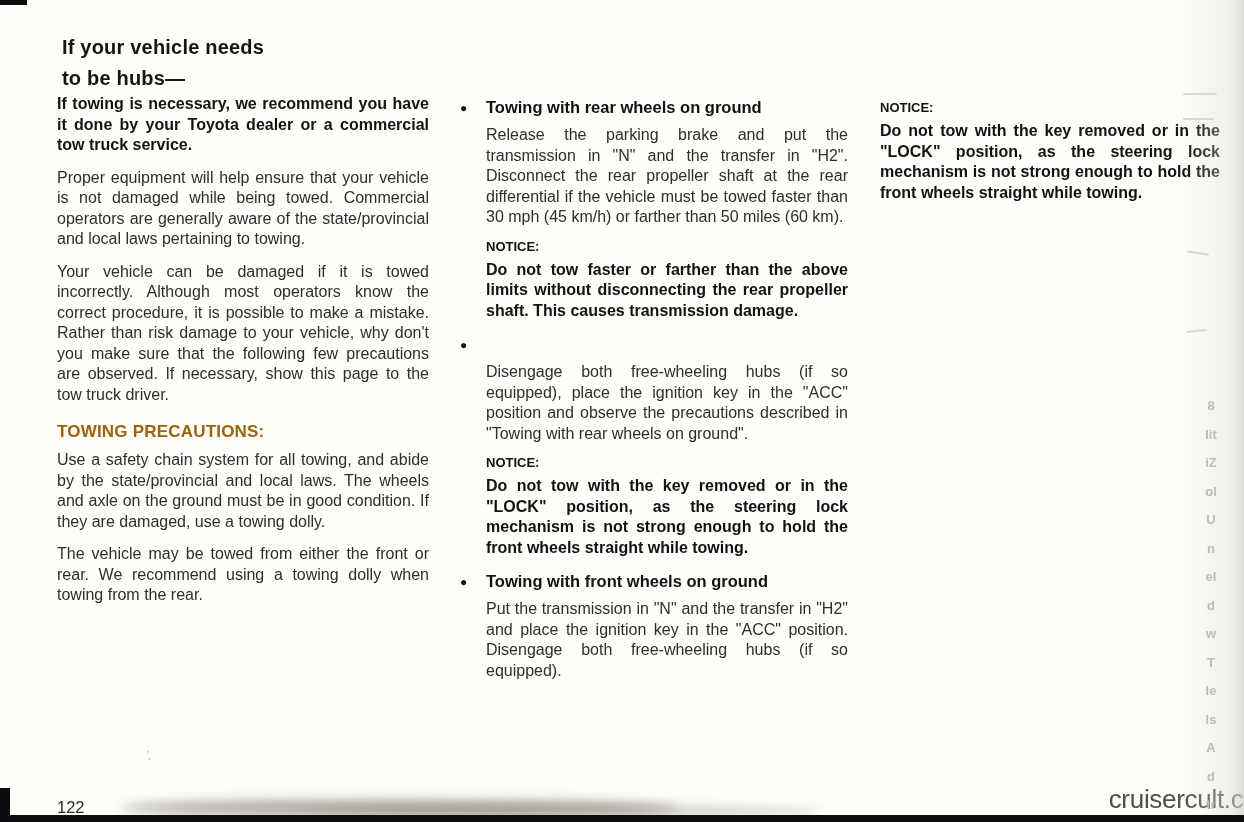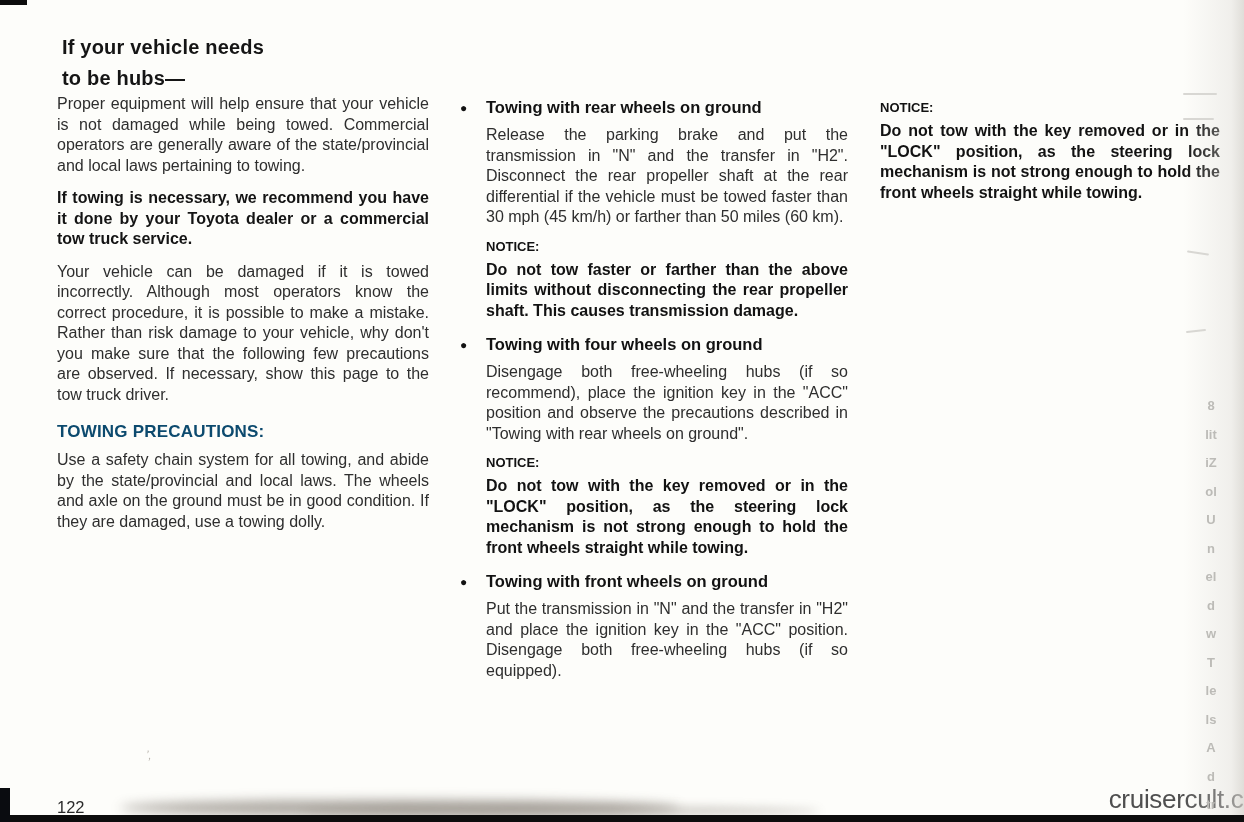--- a/index.html
+++ b/index.html
@@ -22,21 +22,21 @@
   .col-left{position:absolute;left:57px;top:94px;width:372px;}
   .col-mid{position:absolute;left:460px;top:98px;width:388px;}
   .col-right{position:absolute;left:880px;top:100px;width:340px;}
 
   .para{
     font-size:16px;line-height:20.5px;text-align:justify;
     color:#2e2e2e;margin:0 0 12px 0;
   }
   .para.bold{font-weight:700;color:#141414;}
   .sec-heading{
-    font-size:17px;font-weight:700;color:#0c4a6e;
+    font-size:17px;font-weight:700;color:#a16207;
     margin:17px 0 8px 0;letter-spacing:.2px;
   }
   .bullet-row{
     display:flex;align-items:flex-start;
     font-weight:700;font-size:16.5px;color:#121212;
     margin:0 0 7px 0;
   }
   .bullet{width:26px;flex:0 0 26px;font-size:12px;line-height:20px;color:#121212;}
   .mid-body{
     margin:0 0 11px 26px;font-size:16px;line-height:20.5px;
@@ -106,42 +106,42 @@
 <body>
 
 <div class="page">
 
   <div class="title">
     <div>If your vehicle needs</div>
     <div>to be hubs—</div>
   </div>
 
   <div class="col-left">
+    <p class="para bold">If towing is necessary, we recommend you have it done by your Toyota dealer or a commercial tow truck service.</p>
     <p class="para">Proper equipment will help ensure that your vehicle is not damaged while being towed. Commercial operators are generally aware of the state/provincial and local laws pertaining to towing.</p>
-    <p class="para bold">If towing is necessary, we recommend you have it done by your Toyota dealer or a commercial tow truck service.</p>
     <p class="para">Your vehicle can be damaged if it is towed incorrectly. Although most operators know the correct procedure, it is possible to make a mistake. Rather than risk damage to your vehicle, why don't you make sure that the following few precautions are observed. If necessary, show this page to the tow truck driver.</p>
     <div class="sec-heading">TOWING PRECAUTIONS:</div>
     <p class="para">Use a safety chain system for all towing, and abide by the state/provincial and local laws. The wheels and axle on the ground must be in good condition. If they are damaged, use a towing dolly.</p>
+    <p class="para">The vehicle may be towed from either the front or rear. We recommend using a towing dolly when towing from the rear.</p>
   </div>
 
   <div class="col-mid">
 
     <div class="bullet-row">
       <span class="bullet">●</span>
       <span>Towing with rear wheels on ground</span>
     </div>
     <div class="mid-body">Release the parking brake and put the transmission in "N" and the transfer in "H2". Disconnect the rear propeller shaft at the rear differential if the vehicle must be towed faster than 30 mph (45 km/h) or farther than 50 miles (60 km).</div>
     <div class="notice-label">NOTICE:</div>
     <div class="notice-body">Do not tow faster or farther than the above limits without disconnecting the rear propeller shaft. This causes transmission damage.</div>
 
     <div class="bullet-row">
       <span class="bullet">●</span>
-      <span>Towing with four wheels on ground</span>
     </div>
-    <div class="mid-body">Disengage both free-wheeling hubs (if so recommend), place the ignition key in the "ACC" position and observe the precautions described in "Towing with rear wheels on ground".</div>
+    <div class="mid-body">Disengage both free-wheeling hubs (if so equipped), place the ignition key in the "ACC" position and observe the precautions described in "Towing with rear wheels on ground".</div>
     <div class="notice-label">NOTICE:</div>
     <div class="notice-body">Do not tow with the key removed or in the "LOCK" position, as the steering lock mechanism is not strong enough to hold the front wheels straight while towing.</div>
 
     <div class="bullet-row">
       <span class="bullet">●</span>
       <span>Towing with front wheels on ground</span>
     </div>
     <div class="mid-body">Put the transmission in "N" and the transfer in "H2" and place the ignition key in the "ACC" position. Disengage both free-wheeling hubs (if so equipped).</div>
 
   </div>

